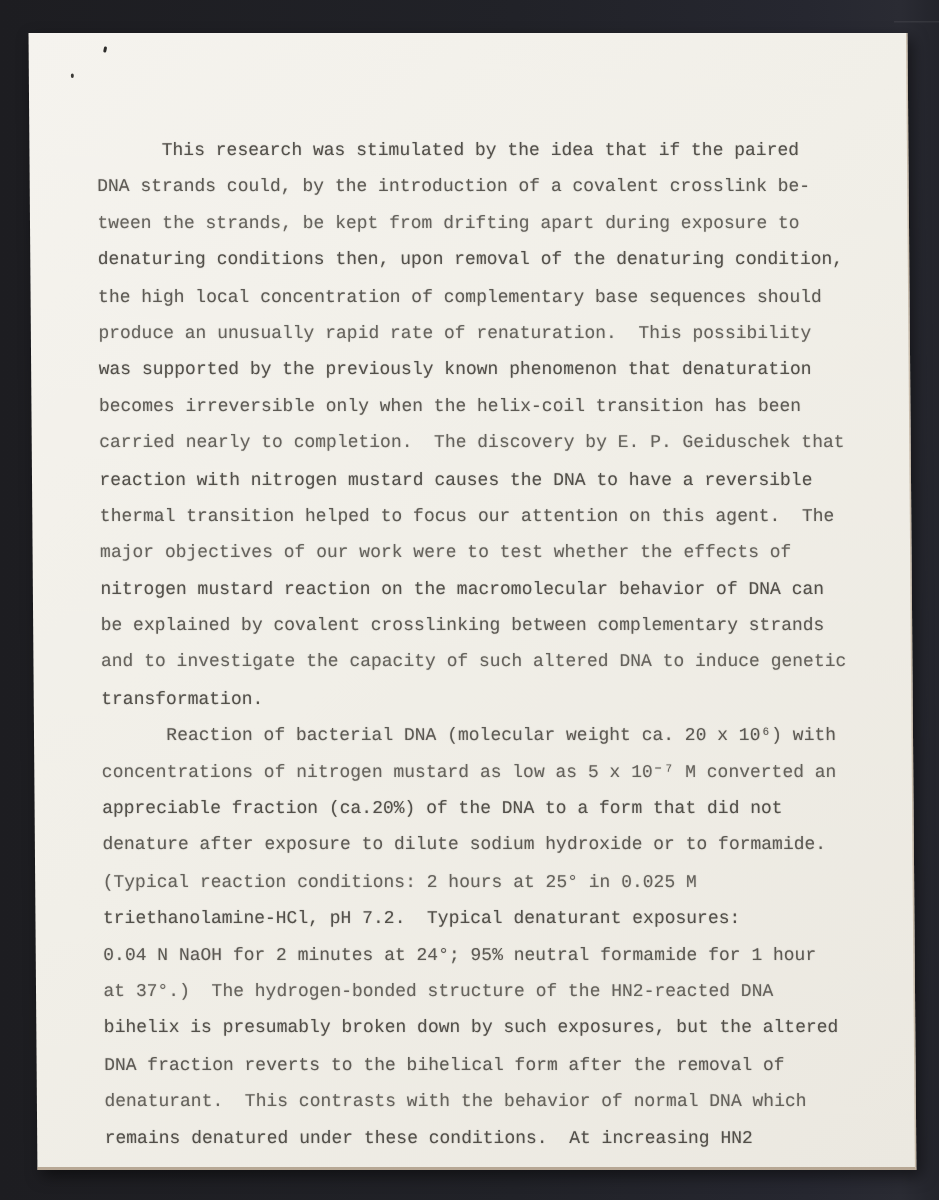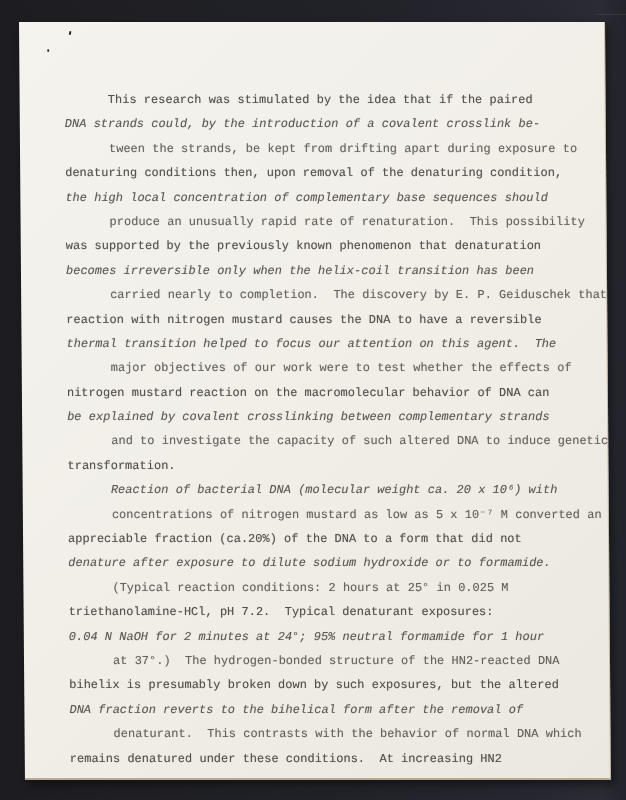--- a/index.html
+++ b/index.html
@@ -41,23 +41,23 @@
     top: 66px;
     width: 515px;
     color: var(--ink-color, #47443e);
     font-size: 12px;
     line-height: 24.4px;
     white-space: pre;
     text-shadow: 0 0 1px rgba(71,68,62,0.4);
   }
   .line { height: 24.4px; }
   
-  .line:nth-child(3n)   { opacity: 0.82; margin-left: 44px; }
+  .line:nth-child(3n)   { opacity: 0.82; }
   .line:nth-child(3n+1) { opacity: 0.93; }
-  .line:nth-child(3n+2) { opacity: 0.87; font-style: italic; }
+  .line:nth-child(3n+2) { opacity: 0.87; }
   .speck-apostrophe {
     position: absolute;
     left: 50px;
     top: 9px;
     width: 2px;
     height: 4px;
     background: #2d2c2a;
     border-radius: 1px;
     transform: rotate(12deg);
   }

